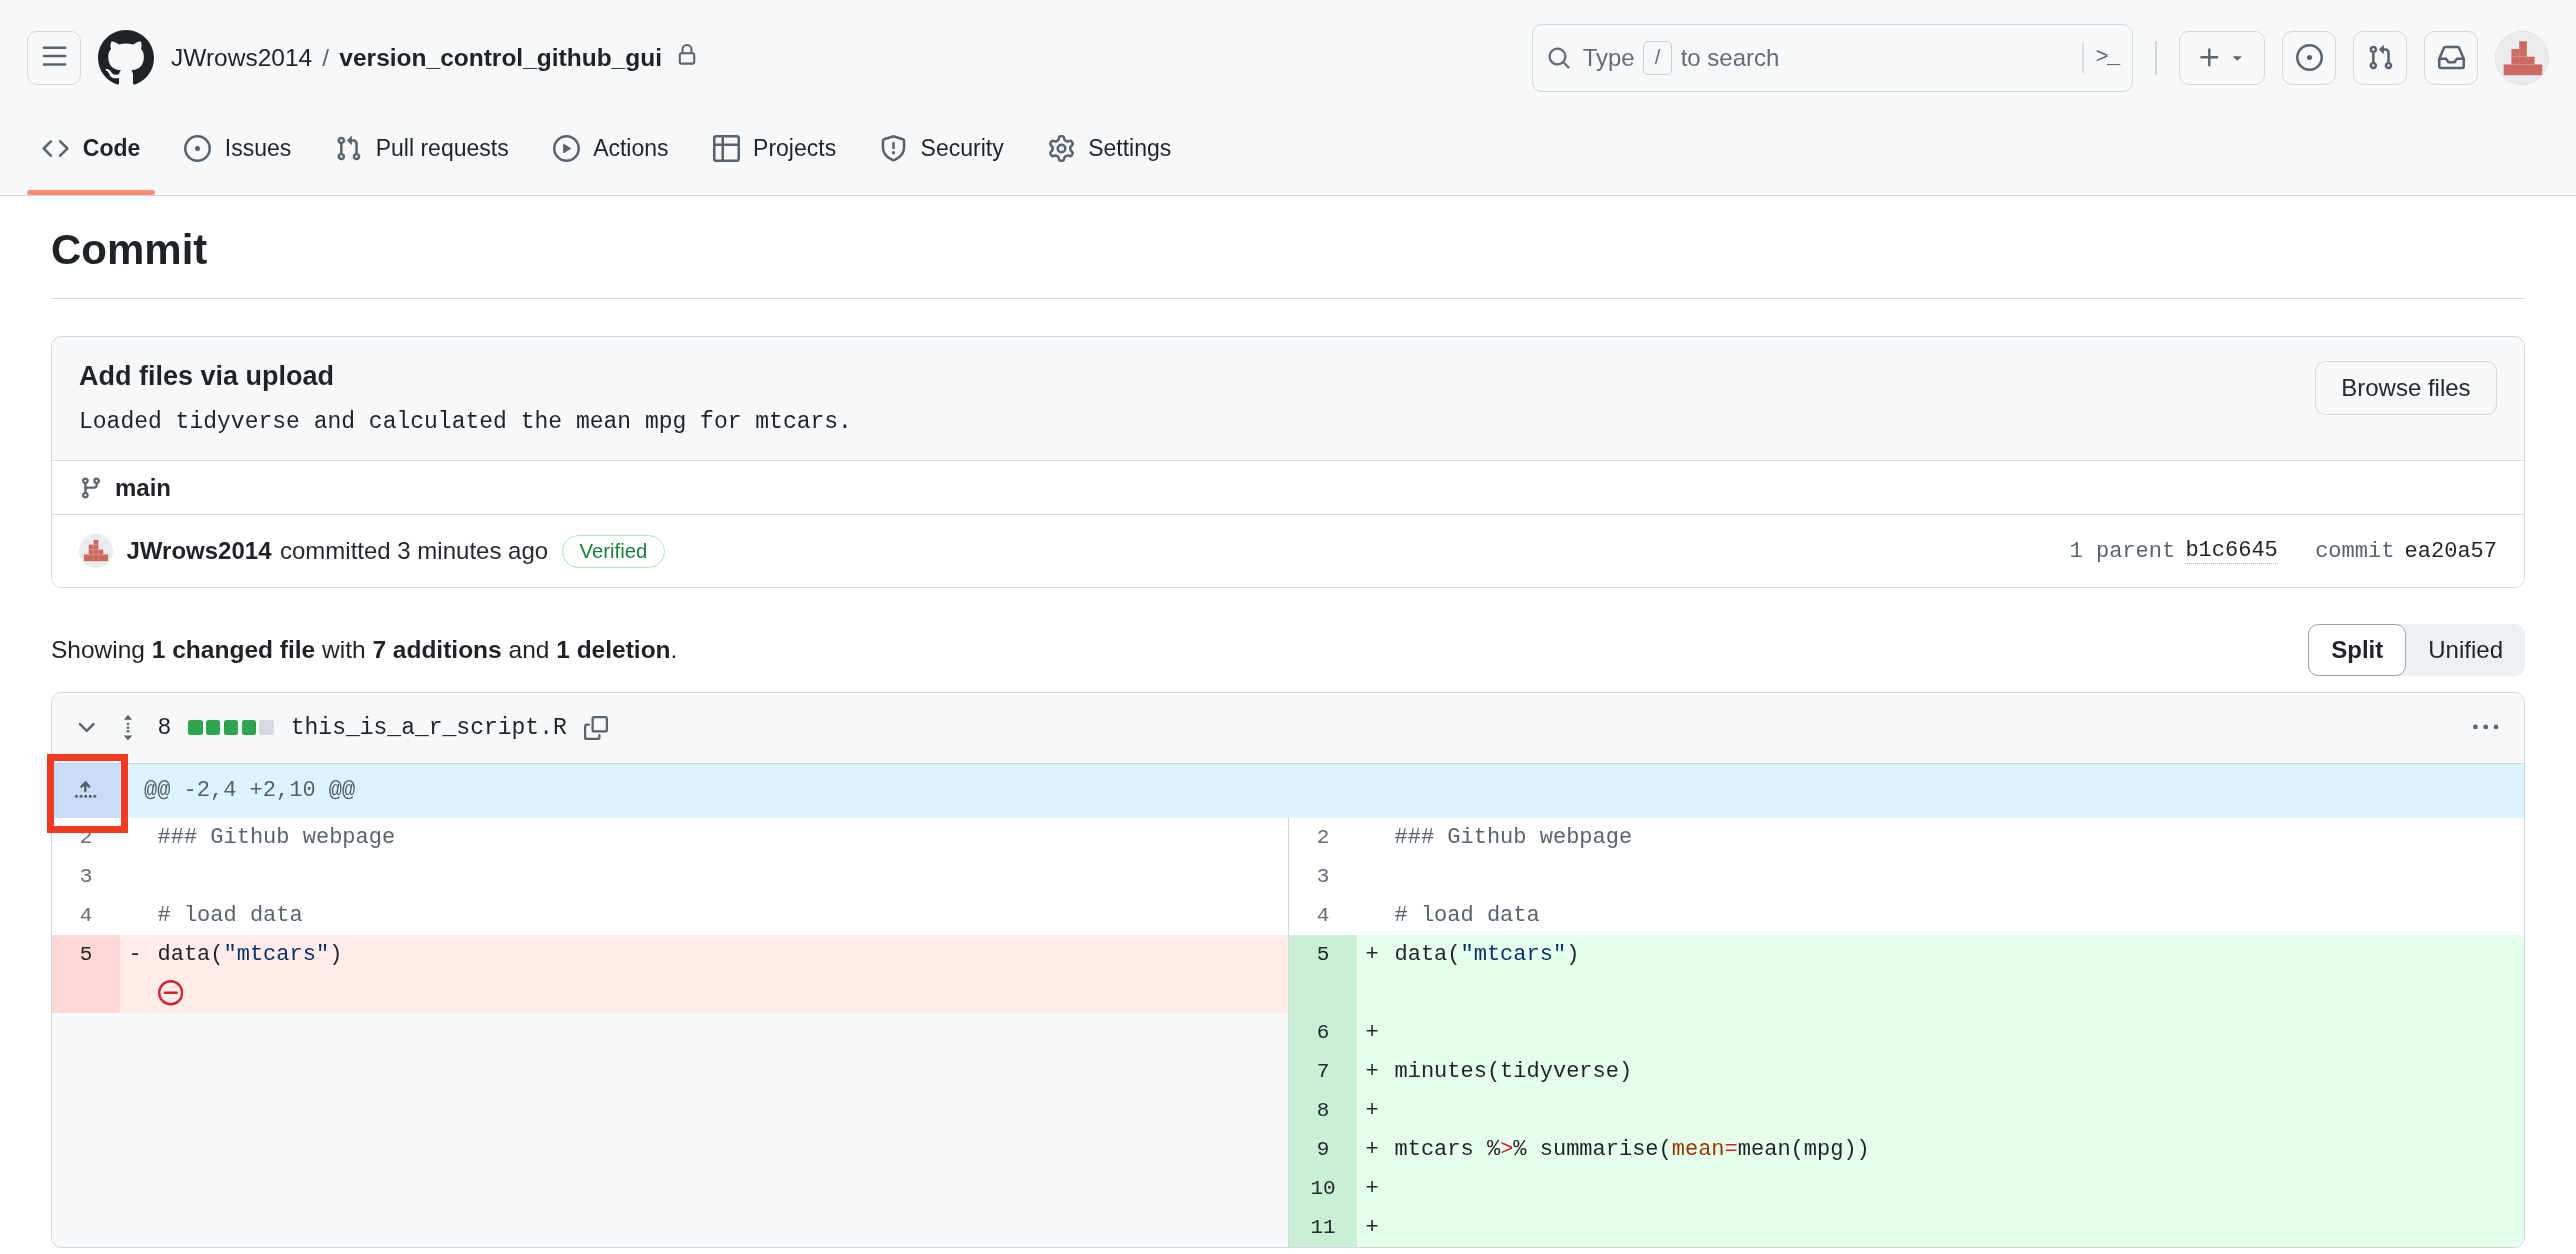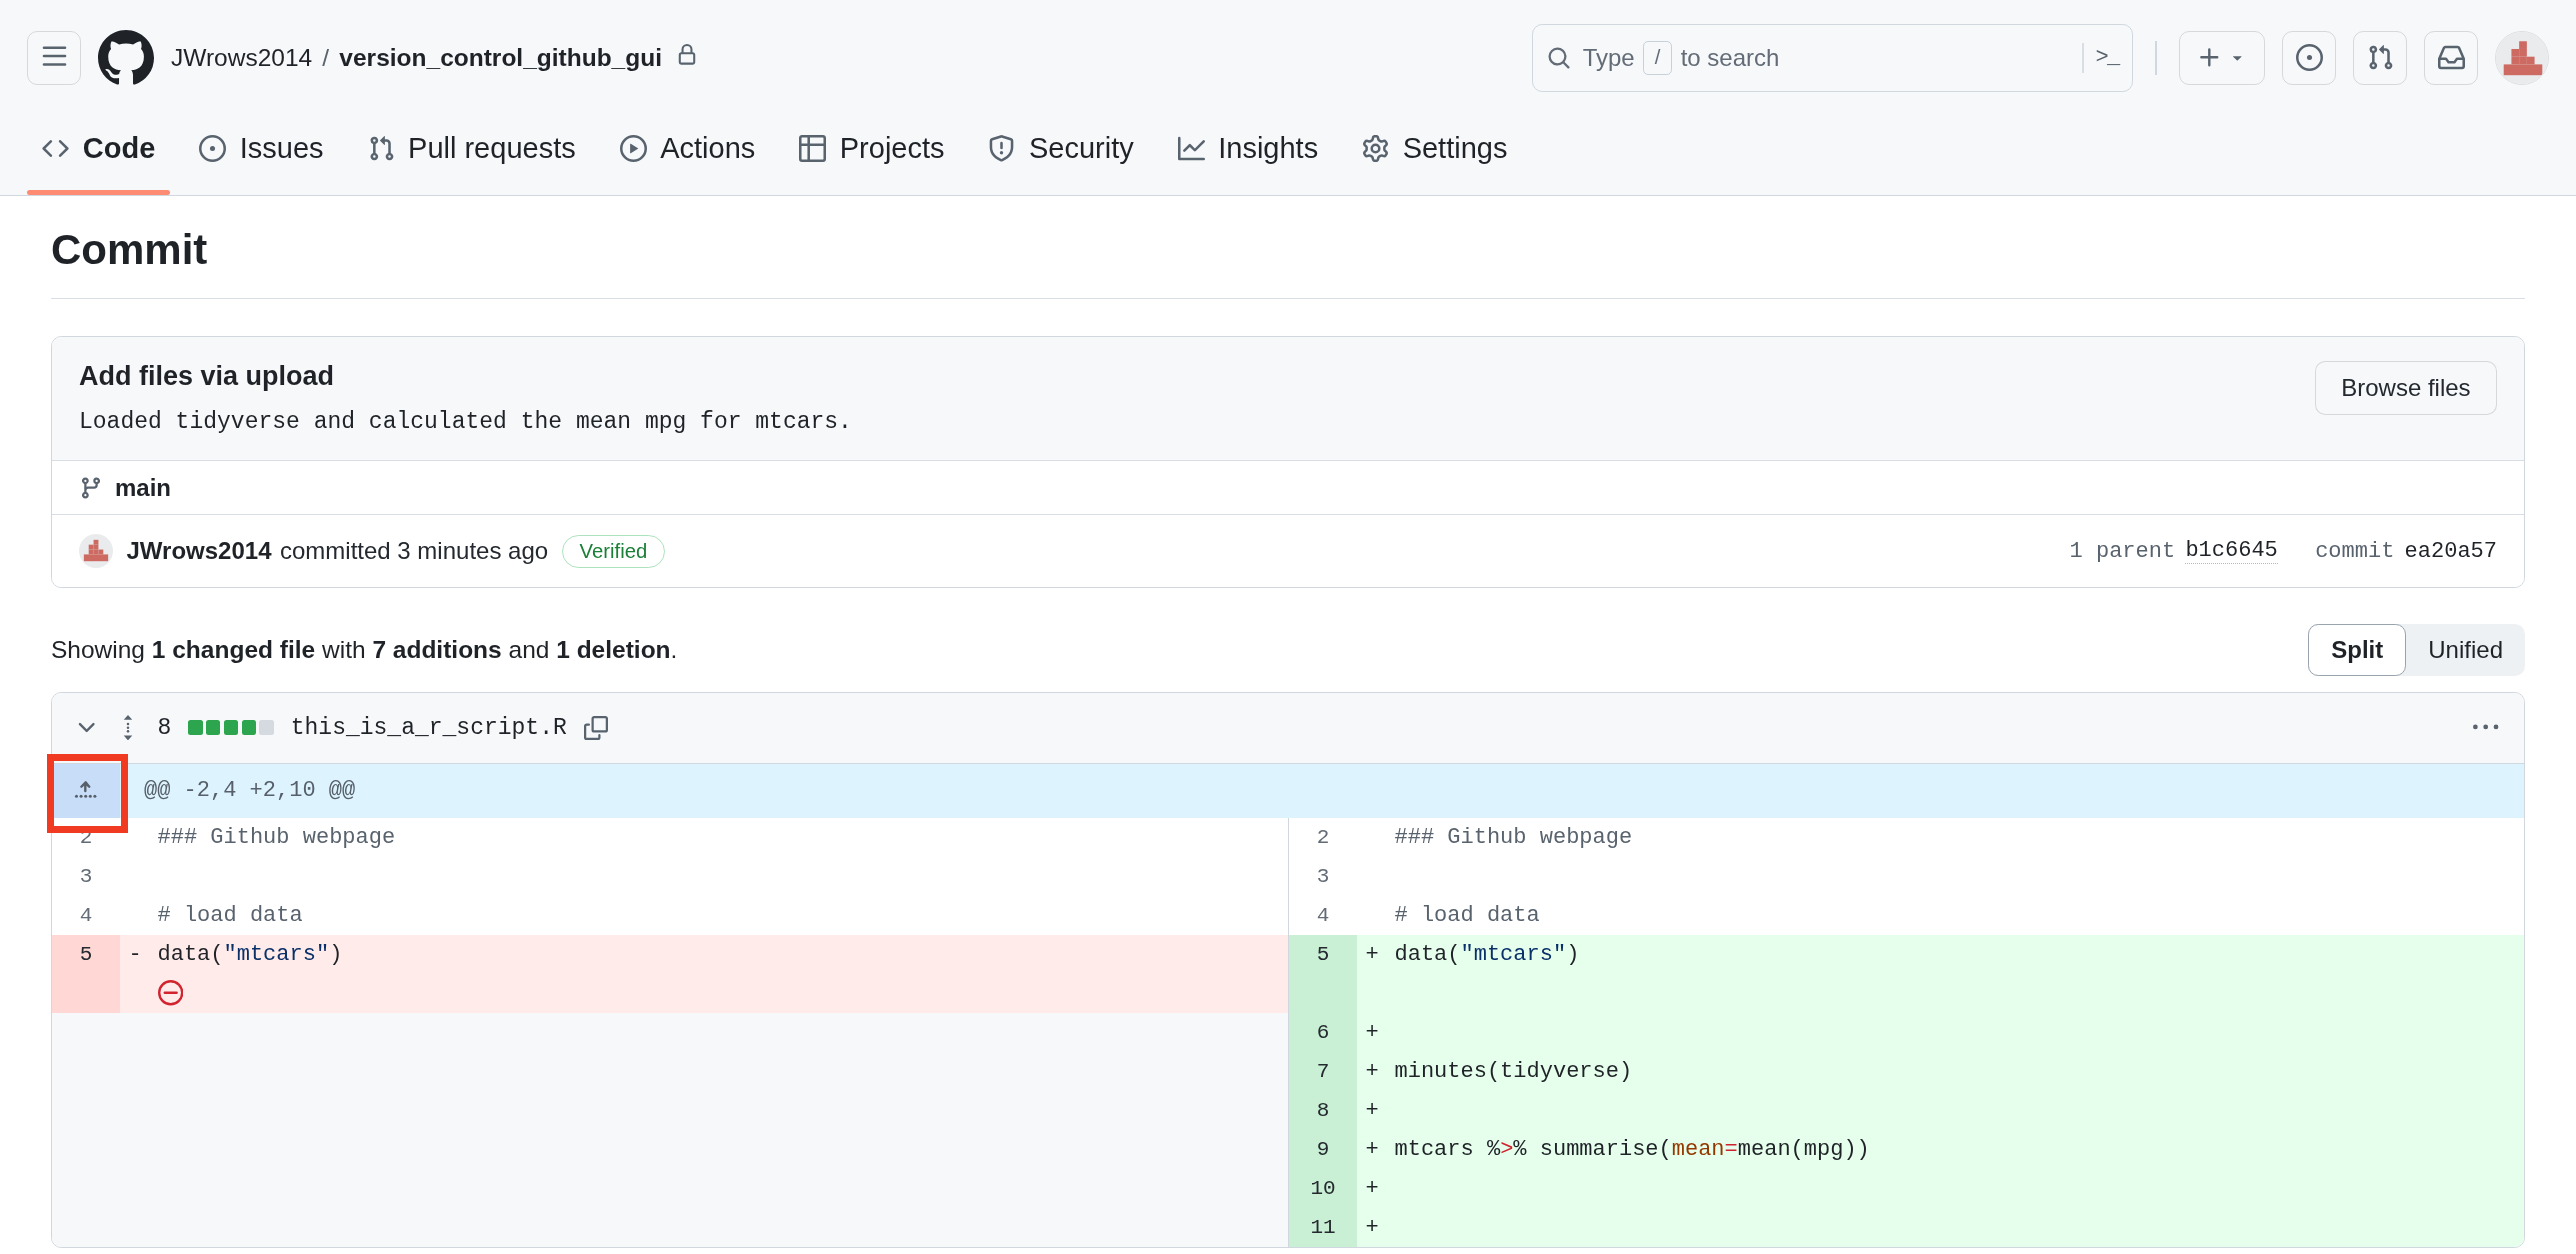--- a/index.html
+++ b/index.html
@@ -38,21 +38,21 @@
   .search-divider { width:1.7px; height:30.5px; background:#d8dee4; }
   .terminal-glyph { font-size:22px; color:#59636e; letter-spacing:-1.7px; }
   .vline { width:1.7px; height:34px; background:#d0d7de; margin:0 5.1px; flex:none; }
   .plus-btn { width:86px; gap:5.1px; }
   .avatar { width:54px; height:54px; border-radius:50%; overflow:hidden; flex:none; border:0.8px solid rgba(31,35,40,0.12); }
 
   
   .repo-nav { display:flex; align-items:stretch; padding:0 20.3px; height:93px; }
   .repo-tab {
     display:flex; align-items:center; gap:13.5px; padding:0 15.2px; margin:0 6.8px;
-    font-size:29px; color:#1f2328; position:relative; cursor:pointer;
+    font-size:23px; color:#1f2328; position:relative; cursor:pointer;
   }
   .repo-tab svg { color:#59636e; flex:none; }
   .repo-tab.selected { font-weight:700; }
   .repo-tab.selected::after {
     content:""; position:absolute; left:0; right:0; bottom:0; height:5.1px;
     background:#fd8c73; border-radius:5.1px;
   }
 
   
   .content { padding:0 51px; }
@@ -282,28 +282,20 @@
       <span style="display:flex;">
           <svg width="27" height="27" viewBox="0 0 16 16" fill="currentColor">
             <path d="M7.467.133a1.748 1.748 0 0 1 1.066 0l5.25 1.68A1.75 1.75 0 0 1 15 3.48V7c0 1.566-.32 3.182-1.303 4.682-.983 1.498-2.585 2.813-5.032 3.855a1.697 1.697 0 0 1-1.33 0c-2.447-1.042-4.049-2.357-5.032-3.855C1.32 10.182 1 8.566 1 7V3.48a1.75 1.75 0 0 1 1.217-1.667Zm.61 1.429a.25.25 0 0 0-.153 0l-5.25 1.68a.25.25 0 0 0-.174.238V7c0 1.358.275 2.666 1.057 3.86.784 1.194 2.121 2.34 4.366 3.297a.196.196 0 0 0 .154 0c2.245-.956 3.582-2.104 4.366-3.298C13.225 9.666 13.5 8.36 13.5 7V3.48a.251.251 0 0 0-.174-.237l-5.25-1.68ZM8.75 4.75v3a.75.75 0 0 1-1.5 0v-3a.75.75 0 0 1 1.5 0ZM9 10.5a1 1 0 1 1-2 0 1 1 0 0 1 2 0Z"></path>
           </svg>
         </span>
       <span>Security</span>
     </div>
     <div class="repo-tab">
       <span style="display:flex;">
           <svg width="27" height="27" viewBox="0 0 16 16" fill="currentColor">
-            <path d="M1.5 1.75V13.5h13.75a.75.75 0 0 1 0 1.5H.75a.75.75 0 0 1-.75-.75V1.75a.75.75 0 0 1 1.5 0Zm14.28 2.53-5.25 5.25a.75.75 0 0 1-1.06 0L7 7.06 4.28 9.78a.751.751 0 0 1-1.042-.018.751.751 0 0 1-.018-1.042l3.25-3.25a.75.75 0 0 1 1.06 0L10 7.94l4.72-4.72a.751.751 0 0 1 1.042.018.751.751 0 0 1 .018 1.042Z"></path>
-          </svg>
-        </span>
-      <span>Insights</span>
-    </div>
-    <div class="repo-tab">
-      <span style="display:flex;">
-          <svg width="27" height="27" viewBox="0 0 16 16" fill="currentColor">
             <path d="M8 0a8.2 8.2 0 0 1 .701.031C9.444.095 9.99.645 10.16 1.29l.288 1.107c.018.066.079.158.212.224.231.114.454.243.668.386.123.082.233.09.299.071l1.103-.303c.644-.176 1.392.021 1.82.63.27.385.506.792.704 1.218.315.675.111 1.422-.364 1.891l-.814.806c-.049.048-.098.147-.088.294.016.257.016.515 0 .772-.01.147.038.246.088.294l.814.806c.475.469.679 1.216.364 1.891a7.977 7.977 0 0 1-.704 1.217c-.428.61-1.176.807-1.82.63l-1.102-.302c-.067-.019-.177-.011-.3.071a5.909 5.909 0 0 1-.668.386c-.133.066-.194.158-.211.224l-.29 1.106c-.168.646-.715 1.196-1.458 1.26a8.006 8.006 0 0 1-1.402 0c-.743-.064-1.289-.614-1.458-1.26l-.289-1.106c-.018-.066-.079-.158-.212-.224a5.738 5.738 0 0 1-.668-.386c-.123-.082-.233-.09-.299-.071l-1.103.303c-.644.176-1.392-.021-1.82-.63a8.12 8.12 0 0 1-.704-1.218c-.315-.675-.111-1.422.363-1.891l.815-.806c.05-.048.098-.147.088-.294a6.214 6.214 0 0 1 0-.772c.01-.147-.038-.246-.088-.294l-.815-.806C.635 6.045.431 5.298.746 4.623a7.92 7.92 0 0 1 .704-1.217c.428-.61 1.176-.807 1.82-.63l1.102.302c.067.019.177.011.3-.071.214-.143.437-.272.668-.386.133-.066.194-.158.211-.224l.29-1.106C6.009.645 6.556.095 7.299.03 7.53.01 7.764 0 8 0Zm-.571 1.525c-.036.003-.108.036-.137.146l-.289 1.105c-.147.561-.549.967-.998 1.189-.173.086-.34.183-.5.29-.417.278-.97.423-1.529.27l-1.103-.303c-.109-.03-.175.016-.195.045-.22.312-.412.644-.573.99-.014.031-.021.11.059.19l.815.806c.411.406.562.957.53 1.456a4.709 4.709 0 0 0 0 .582c.032.499-.119 1.05-.53 1.456l-.815.806c-.081.08-.073.159-.059.19.162.346.353.677.573.989.02.03.085.076.195.046l1.102-.303c.56-.153 1.113-.008 1.53.27.161.107.328.204.501.29.447.222.85.629.997 1.189l.289 1.105c.029.109.101.143.137.146a6.6 6.6 0 0 0 1.142 0c.036-.003.108-.036.137-.146l.289-1.105c.147-.561.549-.967.998-1.189.173-.086.34-.183.5-.29.417-.278.97-.423 1.529-.27l1.103.303c.109.029.175-.016.195-.045.22-.313.411-.644.573-.99.014-.031.021-.11-.059-.19l-.815-.806c-.411-.406-.562-.957-.53-1.456a4.709 4.709 0 0 0 0-.582c-.032-.499.119-1.05.53-1.456l.815-.806c.081-.08.073-.159.059-.19a6.464 6.464 0 0 0-.573-.989c-.02-.03-.085-.076-.195-.046l-1.102.303c-.56.153-1.113.008-1.53-.27a4.44 4.44 0 0 0-.501-.29c-.447-.222-.85-.629-.997-1.189l-.289-1.105c-.029-.11-.101-.143-.137-.146a6.6 6.6 0 0 0-1.142 0ZM11 8a3 3 0 1 1-6 0 3 3 0 0 1 6 0ZM9.5 8a1.5 1.5 0 1 0-3.001.001A1.5 1.5 0 0 0 9.5 8Z"></path>
           </svg>
         </span>
       <span>Settings</span>
     </div>
   </div>
 </div>
 
 <div class="content">
   <h1 class="page-title">Commit</h1>

